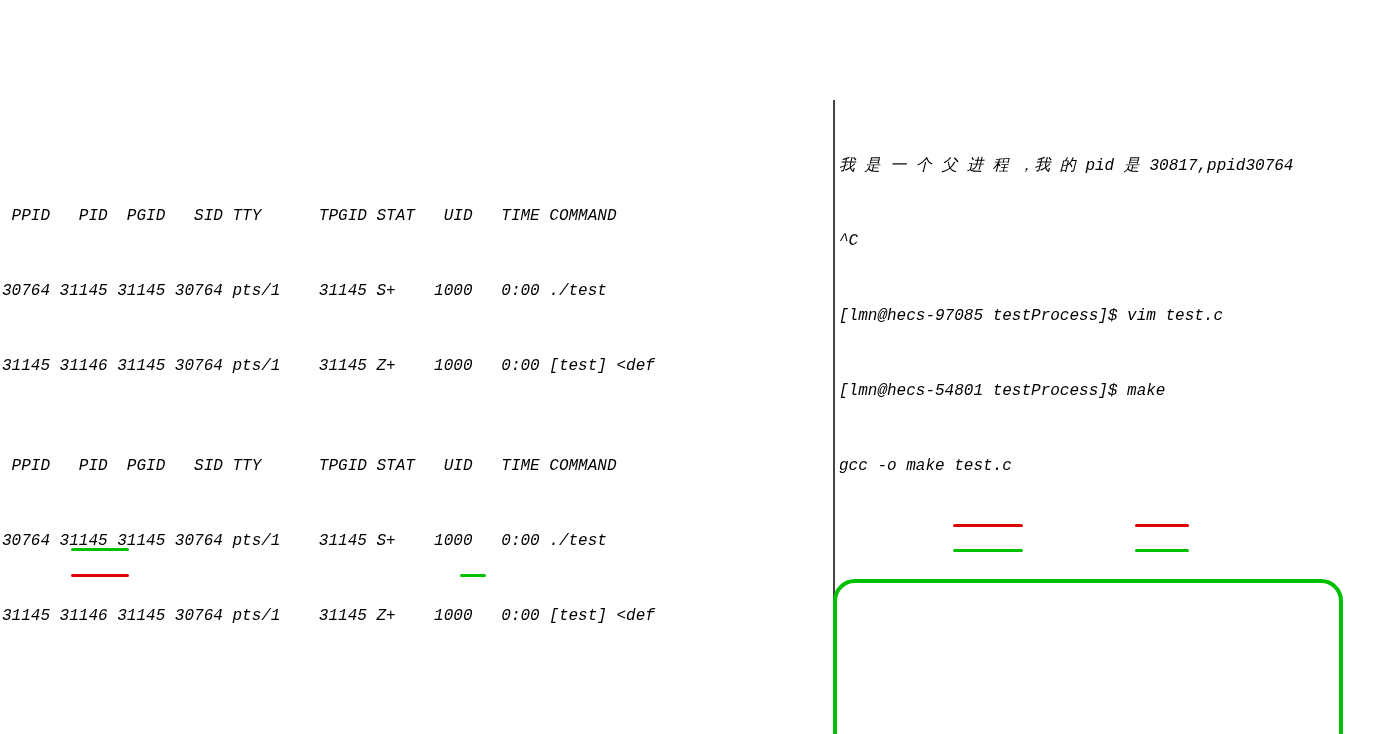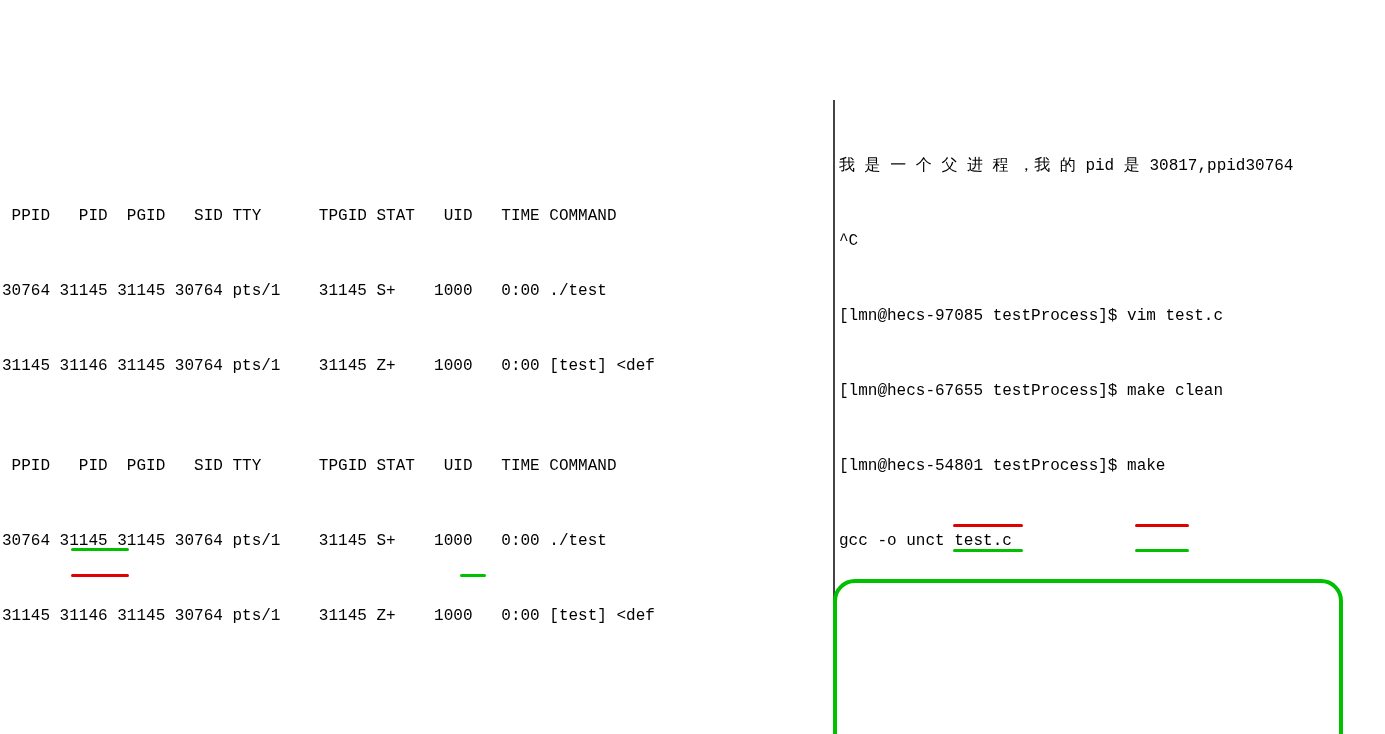--- a/index.html
+++ b/index.html
@@ -20,21 +20,21 @@
     width: 835px;
     border-right: 2px solid #444;
     padding: 4px 0 0 2px;
     position: relative;
   }
   .right-pane {
     flex: 1;
     padding: 4px 0 0 4px;
     position: relative;
   }
-  .line { height: 25px; }
+  .line { height: 25px; font-style: italic; }
   .annot { position: absolute; pointer-events: none; }
   .ul-red { border-bottom: 3px solid #e00000; border-radius: 2px; }
   .ul-green { border-bottom: 3px solid #00c000; border-radius: 2px; }
   .green-box {
     border: 4px solid #00c000;
     border-radius: 22px;
     background: transparent;
   }
 </style>
 </head>
@@ -84,23 +84,22 @@
     
     <div class="annot ul-green" style="top:448px;left:71px;width:58px;height:0;"></div>
     <div class="annot ul-red" style="top:474px;left:71px;width:58px;height:0;"></div>
     <div class="annot ul-green" style="top:474px;left:460px;width:26px;height:0;"></div>
   </div>
 
   <div class="right-pane">
     <div class="line">我 是 一 个 父 进 程 ，我 的 pid 是 30817,ppid30764</div>
     <div class="line">^C</div>
     <div class="line">[lmn@hecs-97085 testProcess]$ vim test.c</div>
-    <div class="line">[lmn@hecs-67655 testProcess]$ make clean</div>
     <div class="line">[lmn@hecs-54801 testProcess]$ make</div>
-    <div class="line">gcc -o unct test.c</div>
+    <div class="line">gcc -o make test.c</div>
     
     
     
     
     
     
     
     
     
     

